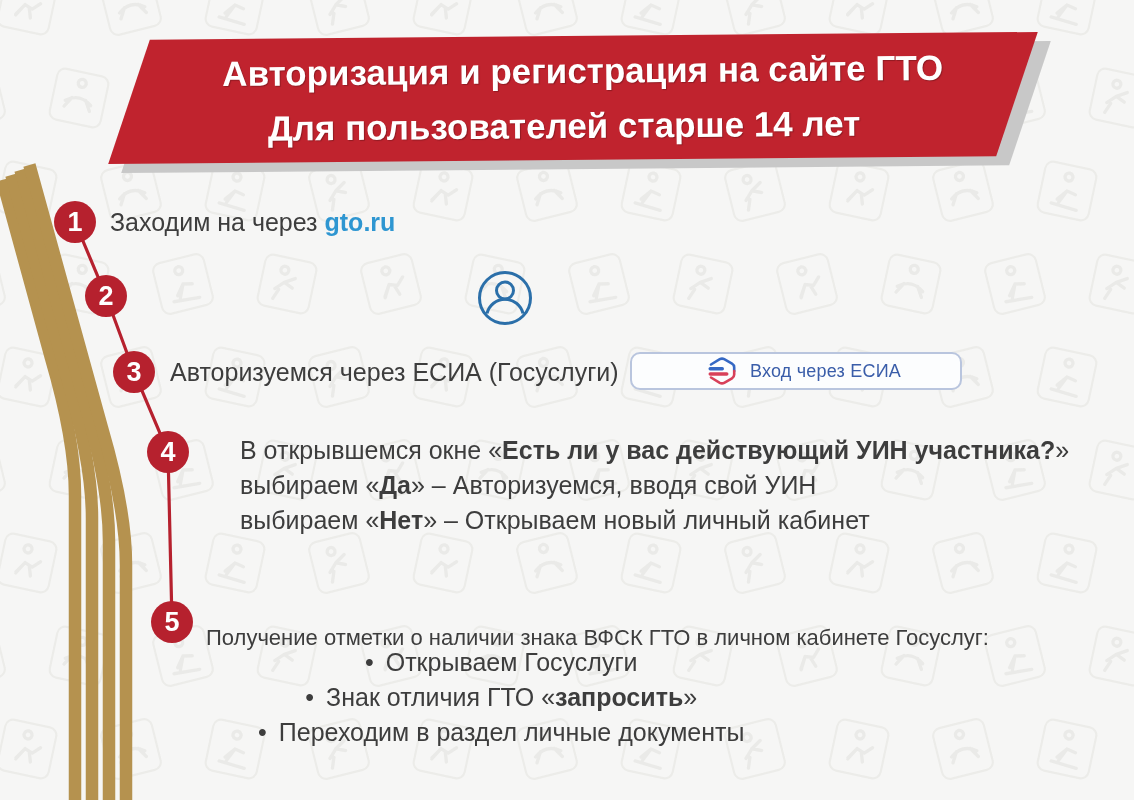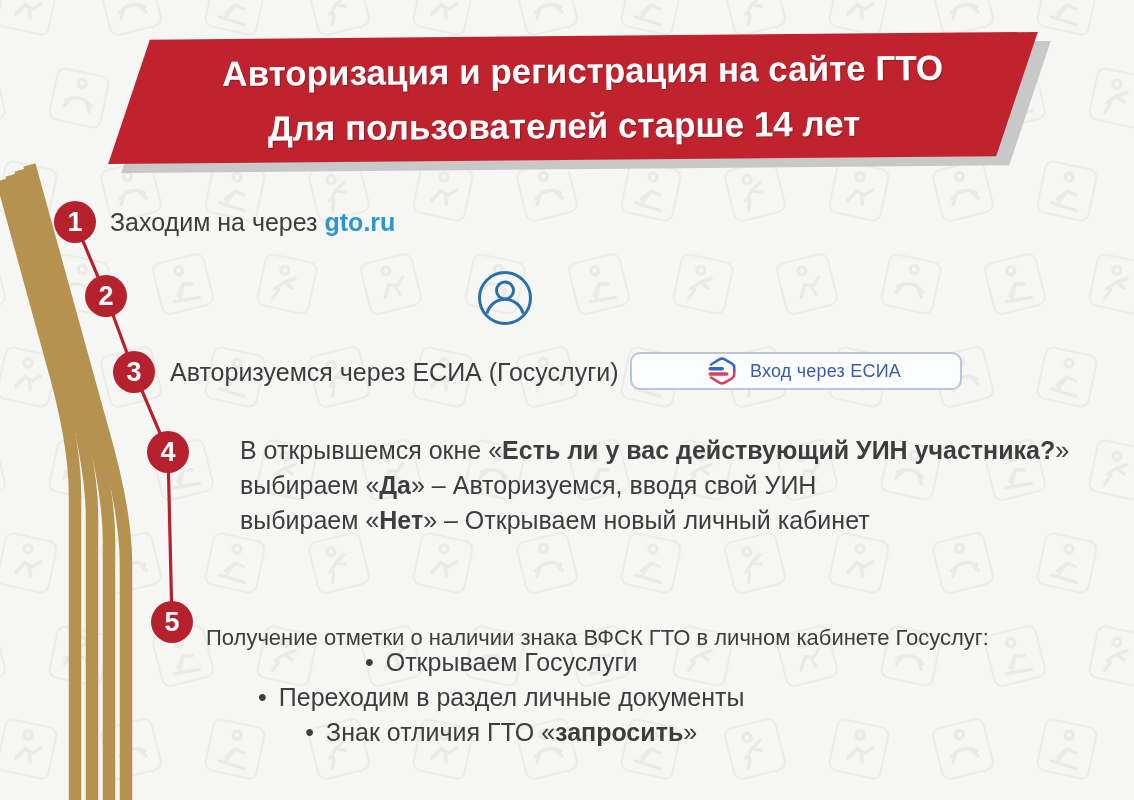--- a/index.html
+++ b/index.html
@@ -570,17 +570,17 @@
 
   <div class="s4block">
     <div class="s4line"><span>В открывшемся окне «</span><span class="b">Есть ли у вас действующий УИН участника?</span><span>»</span></div>
     <div class="s4line"><span>выбираем «</span><span class="b">Да</span><span>» – Авторизуемся, вводя свой УИН</span></div>
     <div class="s4line"><span>выбираем «</span><span class="b">Нет</span><span>» – Открываем новый личный кабинет</span></div>
   </div>
 
   <div class="s5head">Получение отметки о наличии знака ВФСК ГТО в личном кабинете Госуслуг:</div>
   <div class="s5bullets">
     <div class="s5bullet"><span class="dot">•</span><span><span>Открываем Госуслуги</span></span></div>
+    <div class="s5bullet"><span class="dot">•</span><span><span>Знак отличия ГТО «</span><span class="b">запросить</span><span>»</span></span></div>
     <div class="s5bullet"><span class="dot">•</span><span><span>Переходим в раздел личные документы</span></span></div>
-    <div class="s5bullet"><span class="dot">•</span><span><span>Знак отличия ГТО «</span><span class="b">запросить</span><span>»</span></span></div>
   </div>
 
 </div>
 
 </body></html>

